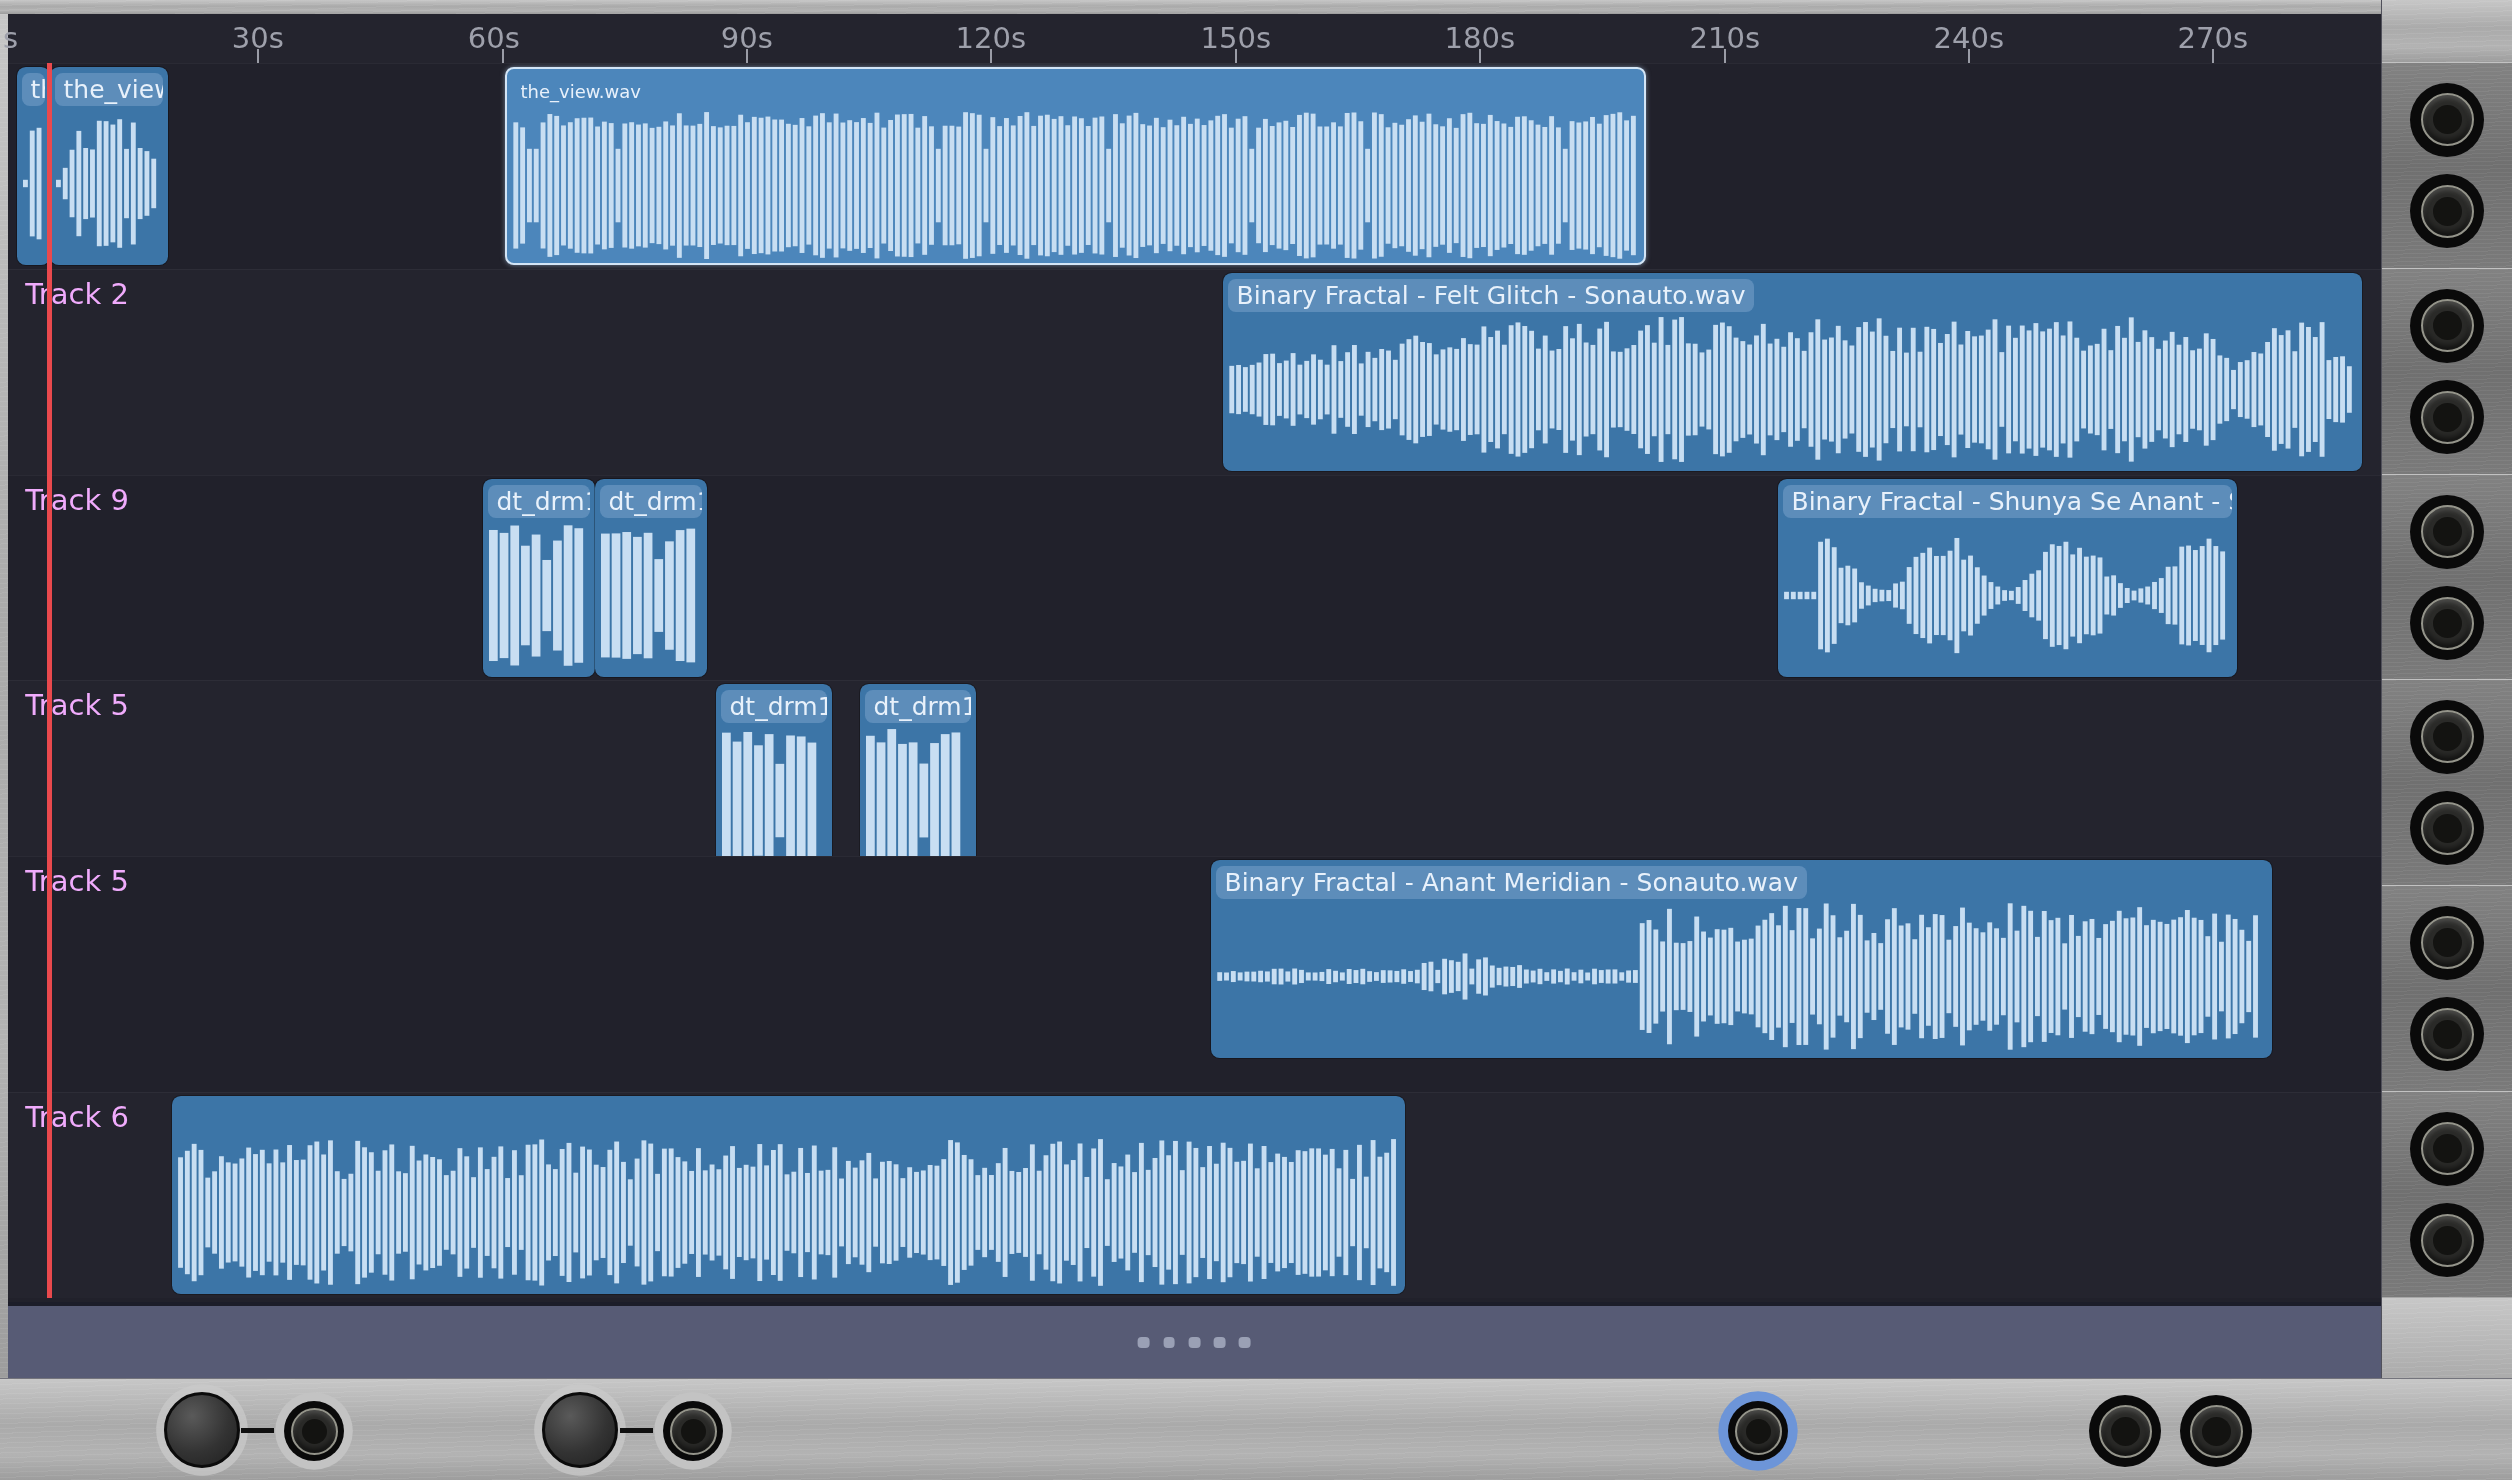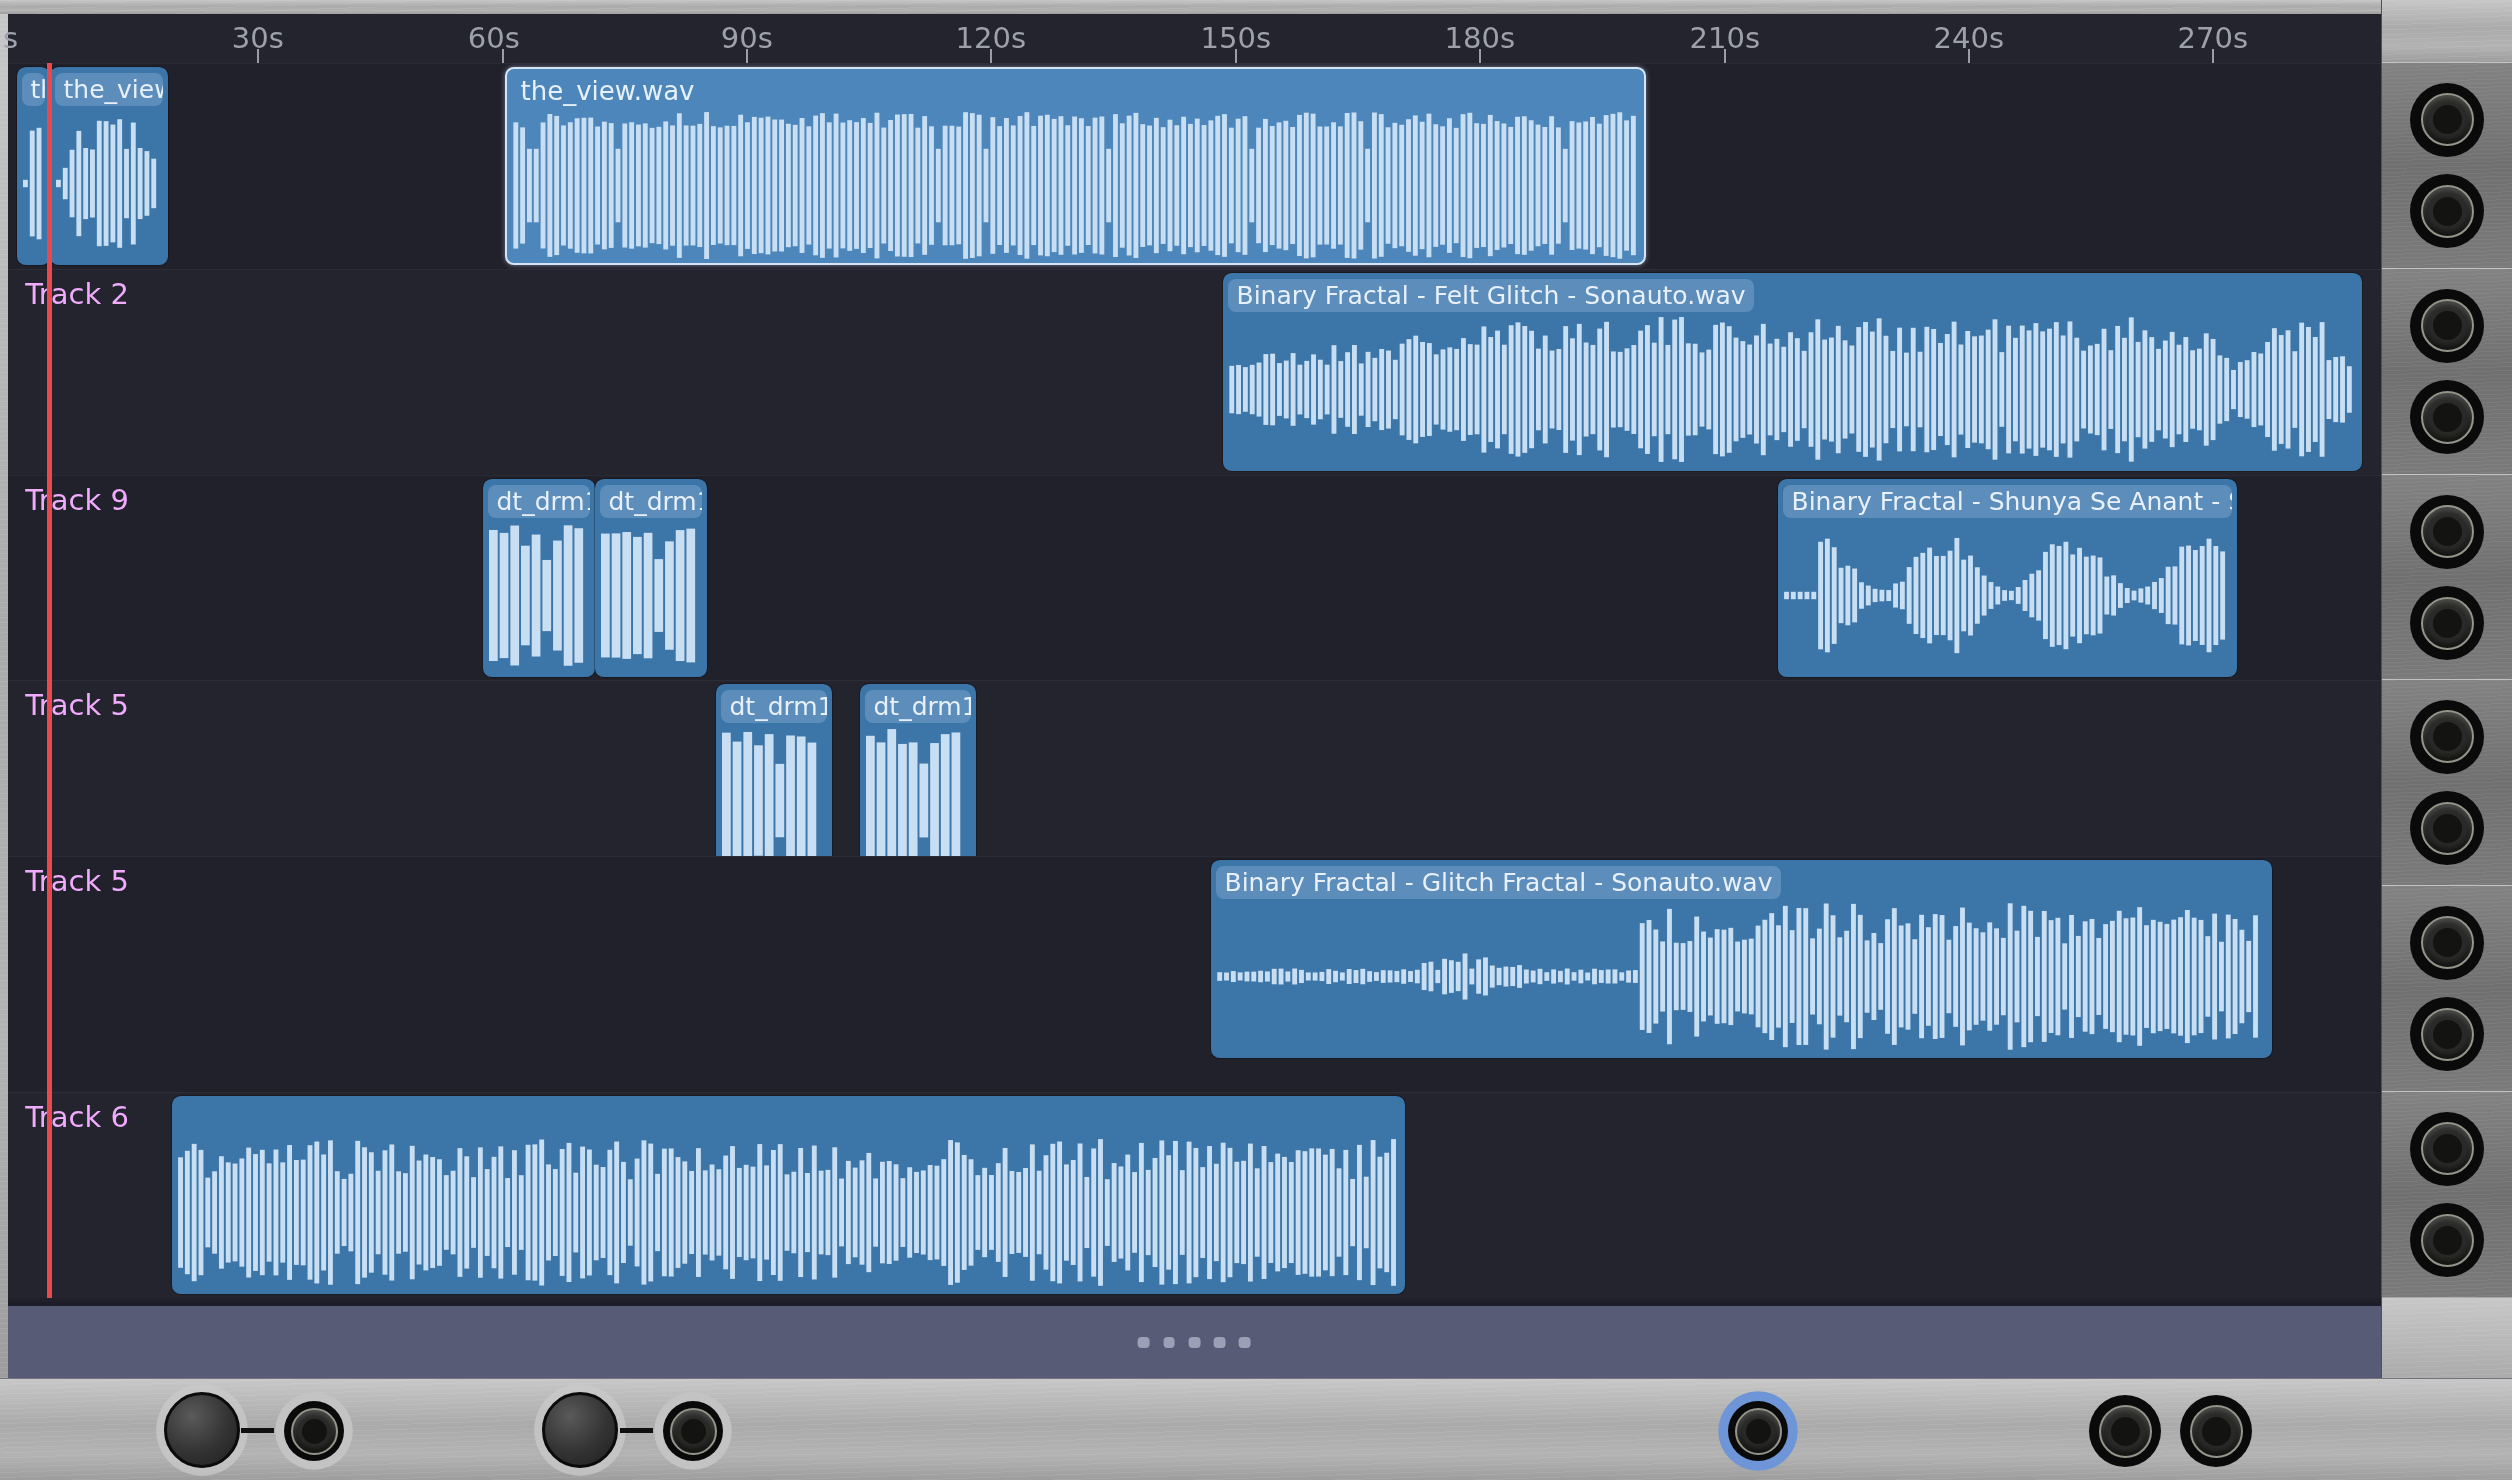--- a/index.html
+++ b/index.html
@@ -23,21 +23,21 @@
   .track-row{position:absolute;left:0;width:100%;border-top:1px solid rgba(255,255,255,0.045);box-sizing:border-box;}
   .track-row.even{background:#21212b;}
   .track-row.odd{background:#24242e;}
   .track-label{position:absolute;left:17.5px;top:7.8px;font-size:29px;color:#f0abfc;}
   .clip{position:absolute;border-radius:8.8px;background:#3c75a7;box-sizing:border-box;
     box-shadow:0 0 0 1px rgba(0,0,0,0.28);overflow:hidden;}
   .clip.selected{background:#4c86bb;border:2.9px solid #d3e5f6;box-shadow:0 0 5.8px rgba(190,220,250,0.5);}
   .clip-chip{position:absolute;left:4.9px;top:5.8px;max-width:calc(100% - 9.7px);height:33px;line-height:33px;
     padding:0 8.8px;border-radius:7.8px;background:rgba(133,171,210,0.45);
     font-size:25px;color:#e8f1fb;white-space:nowrap;overflow:hidden;box-sizing:border-box;}
-  .clip.selected .clip-chip{background:transparent;font-size:26px;}
+  .clip.selected .clip-chip{background:transparent;font-size:18px;}
   .wave{position:absolute;left:5.8px;top:43px;}
   #playhead-line{position:absolute;width:4.9px;background:#e9494d;z-index:5;}
   #playhead-marker{position:absolute;z-index:6;}
   #scrollstrip{position:absolute;left:0;top:1288px;width:100%;height:76px;background:#575b75;
     border-top:4.9px solid #1c1d29;border-bottom:4.9px solid #2a2a36;box-sizing:content-box;}
   #dots{position:absolute;left:50%;top:31px;transform:translateX(-50%);display:flex;gap:13.6px;}
   .dot{width:11.7px;height:11.7px;border-radius:3.9px;background:#9aa0b5;}
   
   #right-panel{position:absolute;right:0;top:0;width:131px;height:1480px;border-left:1.9px solid #50505a;box-sizing:border-box;}
   #panel-top{position:absolute;left:0;top:0;width:100%;height:62px;}
@@ -615,21 +615,21 @@
                 <rect x="66.0" y="16.4" width="9" height="118.1"></rect>
                 <rect x="77.0" y="7.2" width="9" height="136.6"></rect>
                 <rect x="88.0" y="5.5" width="9" height="140.0"></rect>
               </g>
             </svg>
           </div>
         </div>
         <div class="track-row even" style="top: 793px; height: 206px;">
           <span class="track-label">Track 5</span>
           <div class="clip" style="left: 1203px; top: 3.9px; width: 1061px; height: 198px;">
-            <div class="clip-chip">Binary Fractal - Glitch Fractal - Sonauto.wav</div>
+            <div class="clip-chip">Binary Fractal - Anant Meridian - Sonauto.wav</div>
             <svg class="wave" width="1049" height="147" viewBox="0 0 1077 151">
               <g fill="#c8def2">
                 <rect x="0.0" y="71.1" width="5" height="8.9"></rect>
                 <rect x="7.0" y="71.4" width="5" height="8.2"></rect>
                 <rect x="14.0" y="69.9" width="5" height="11.3"></rect>
                 <rect x="21.0" y="71.3" width="5" height="8.3"></rect>
                 <rect x="28.0" y="70.5" width="5" height="10.0"></rect>
                 <rect x="35.0" y="70.5" width="5" height="10.1"></rect>
                 <rect x="42.0" y="69.6" width="5" height="11.8"></rect>
                 <rect x="49.0" y="70.3" width="5" height="10.4"></rect>

